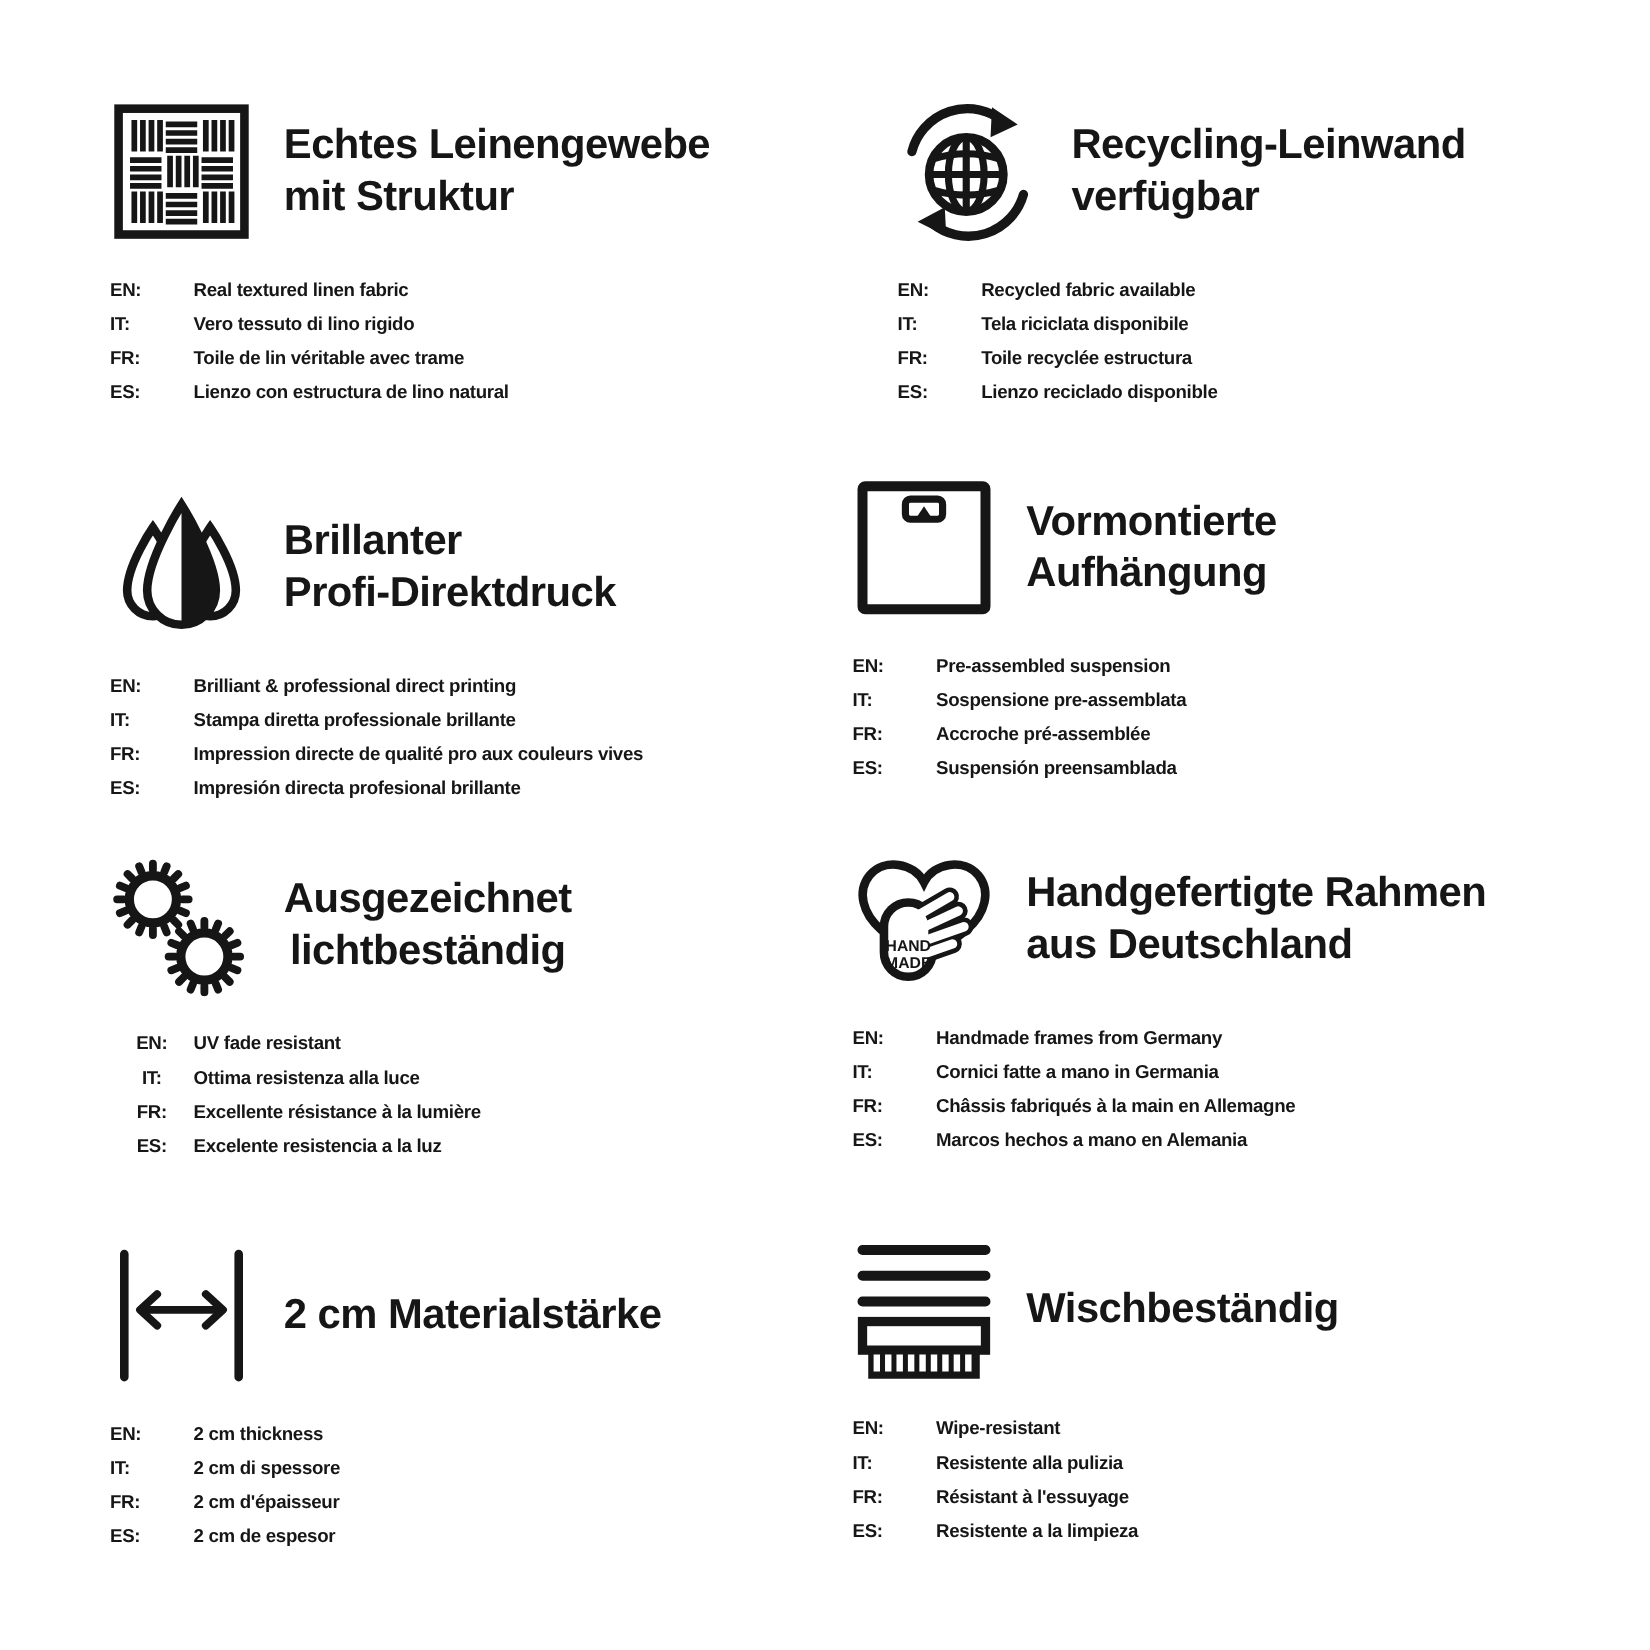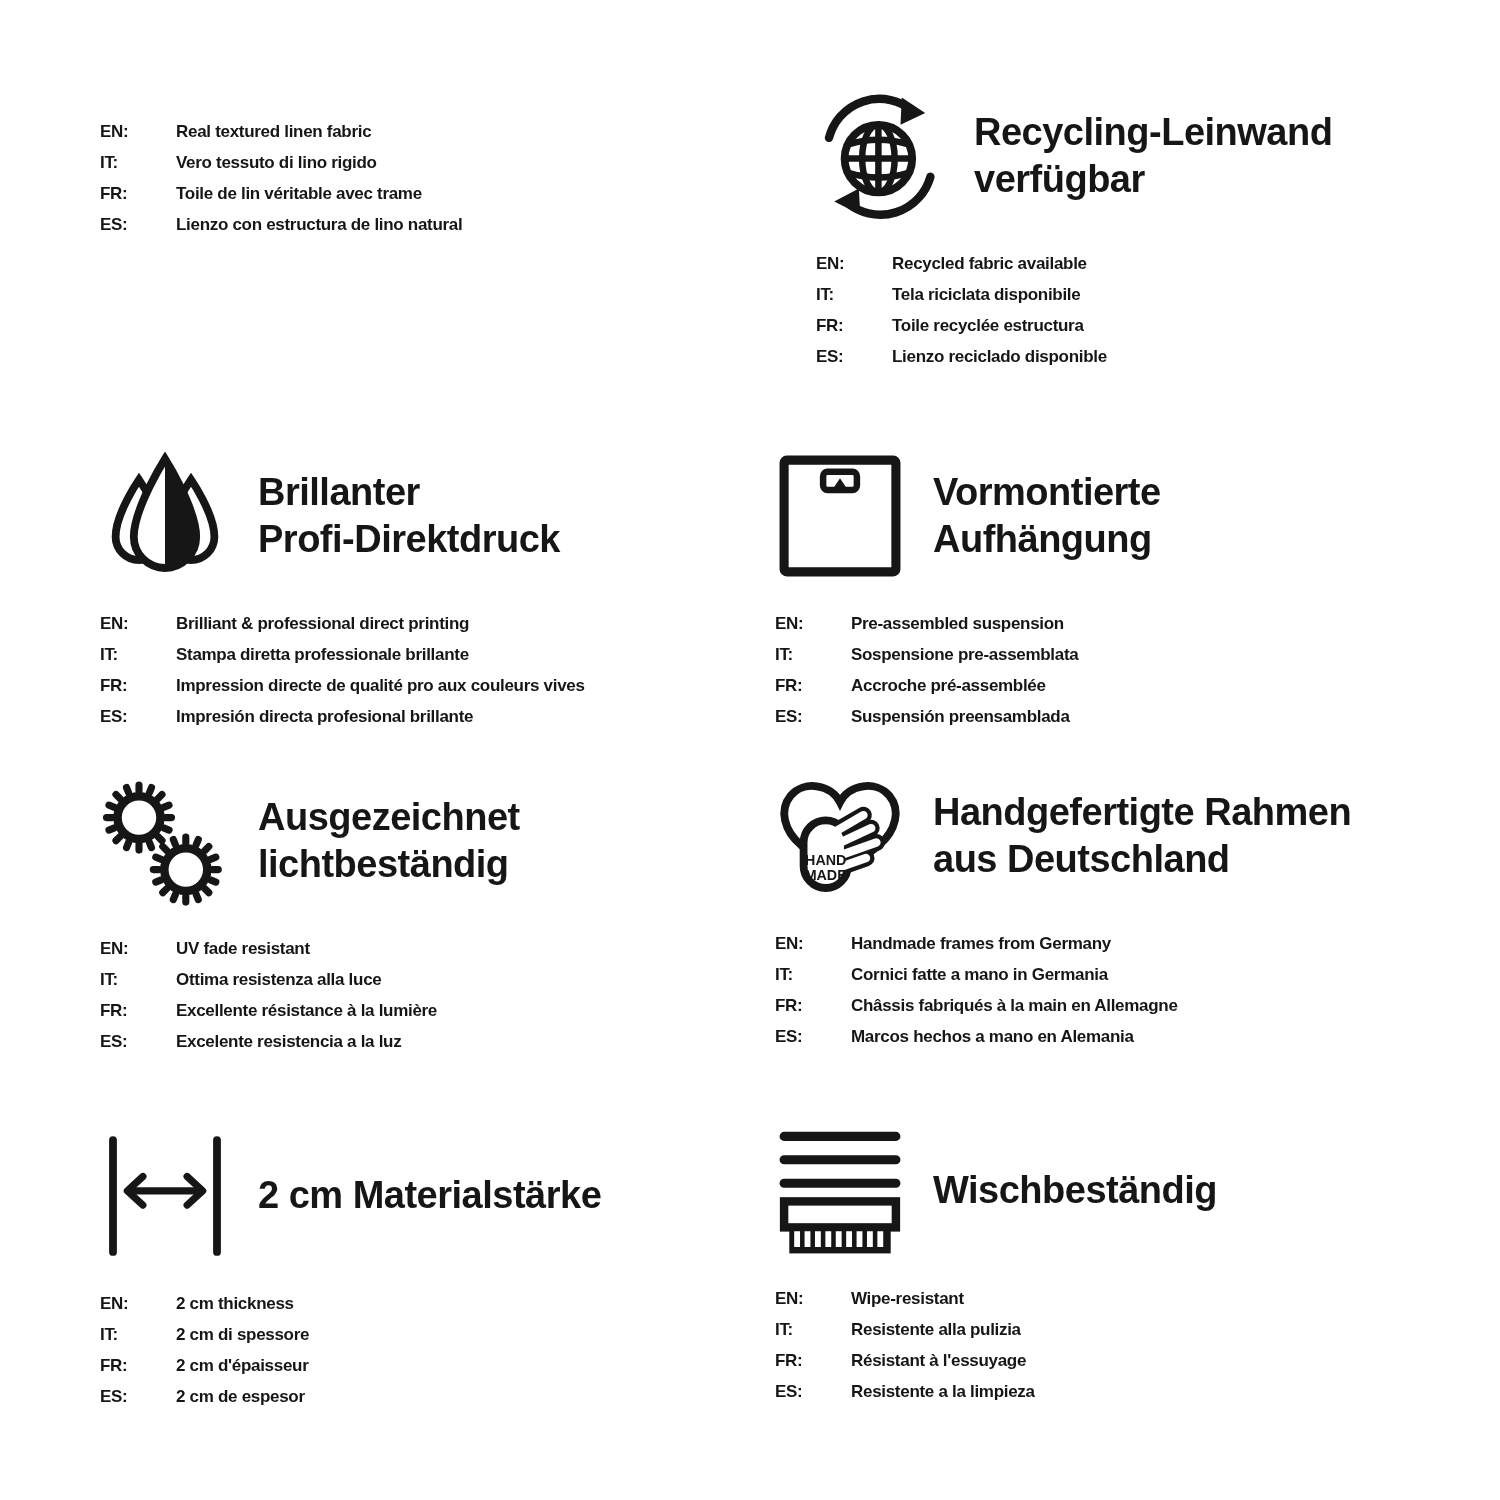--- a/index.html
+++ b/index.html
@@ -6,22 +6,22 @@
   body {
     width: 1500px; height: 1500px; position: relative; overflow: hidden;
     font-family: "Liberation Sans", sans-serif;
     color: #161616;
   }
   .canvas { position: absolute; inset: 0; background: #ffffff; }
   .feature { position: absolute; width: 695px; }
   #f1 { left: 100px; top: 90px; }
   #f2 { left: 775px; top: 90px; margin-left: 41px; }
   #f3 { left: 100px; top: 450px; }
-  #f4 { left: 775px; top: 450px; }
-  #f5 { left: 100px; top: 775px; }
+  #f4 { left: 775px; top: 432px; }
+  #f5 { left: 100px; top: 775px; text-align: center; }
   #f6 { left: 775px; top: 770px; }
   #f7 { left: 100px; top: 1130px; }
   #f8 { left: 775px; top: 1125px; }
 
   .head { display: flex; align-items: center; gap: 28px; min-height: 132px; }
   .icon { width: 130px; height: 130px; flex: 0 0 130px; }
   .icon svg { display: block; width: 100%; height: 100%; }
   .title {
     margin: 0; font-size: 38px; font-weight: 700; line-height: 1.25;
     letter-spacing: -0.5px; white-space: pre-line; color: #161616;
@@ -36,20 +36,31 @@
   .fill { fill: #161616; stroke: none; }
   .white { fill: #ffffff; }
   .icon-label { font-family: "Liberation Sans", sans-serif; font-weight: 700; font-size: 11px; fill: #161616; }
 </style>
 </head>
 <body>
 
 <div class="canvas">
 
   <section class="feature" id="f1">
+    <div class="head">
+      <div class="icon">
+        <svg viewBox="0 0 100 100">
+          <rect class="stroke" x="6" y="6" width="88" height="88" stroke-width="6"></rect>
+          <path class="stroke" stroke-width="4" d="M17 14V36M23 14V36M29 14V36M35 14V36 M67 14V36M73 14V36M79 14V36M85 14V36 M42 39V61M48 39V61M54 39V61M60 39V61 M17 64V86M23 64V86M29 64V86M35 64V86 M67 64V86M73 64V86M79 64V86M85 64V86"></path>
+          <path class="stroke" stroke-width="4" d="M39 17H61M39 23H61M39 29H61M39 35H61 M14 42H36M14 48H36M14 54H36M14 60H36 M64 42H86M64 48H86M64 54H86M64 60H86 M39 67H61M39 73H61M39 79H61M39 85H61"></path>
+        </svg>
+      </div>
+      <h2 class="title">Echtes Leinengewebe
+mit Struktur</h2>
+    </div>
     <div class="trs">
       <div class="row">
           <span class="lang">EN:</span>
           <span class="txt">Real textured linen fabric</span>
         </div>
       <div class="row">
           <span class="lang">IT:</span>
           <span class="txt">Vero tessuto di lino rigido</span>
         </div>
       <div class="row">

